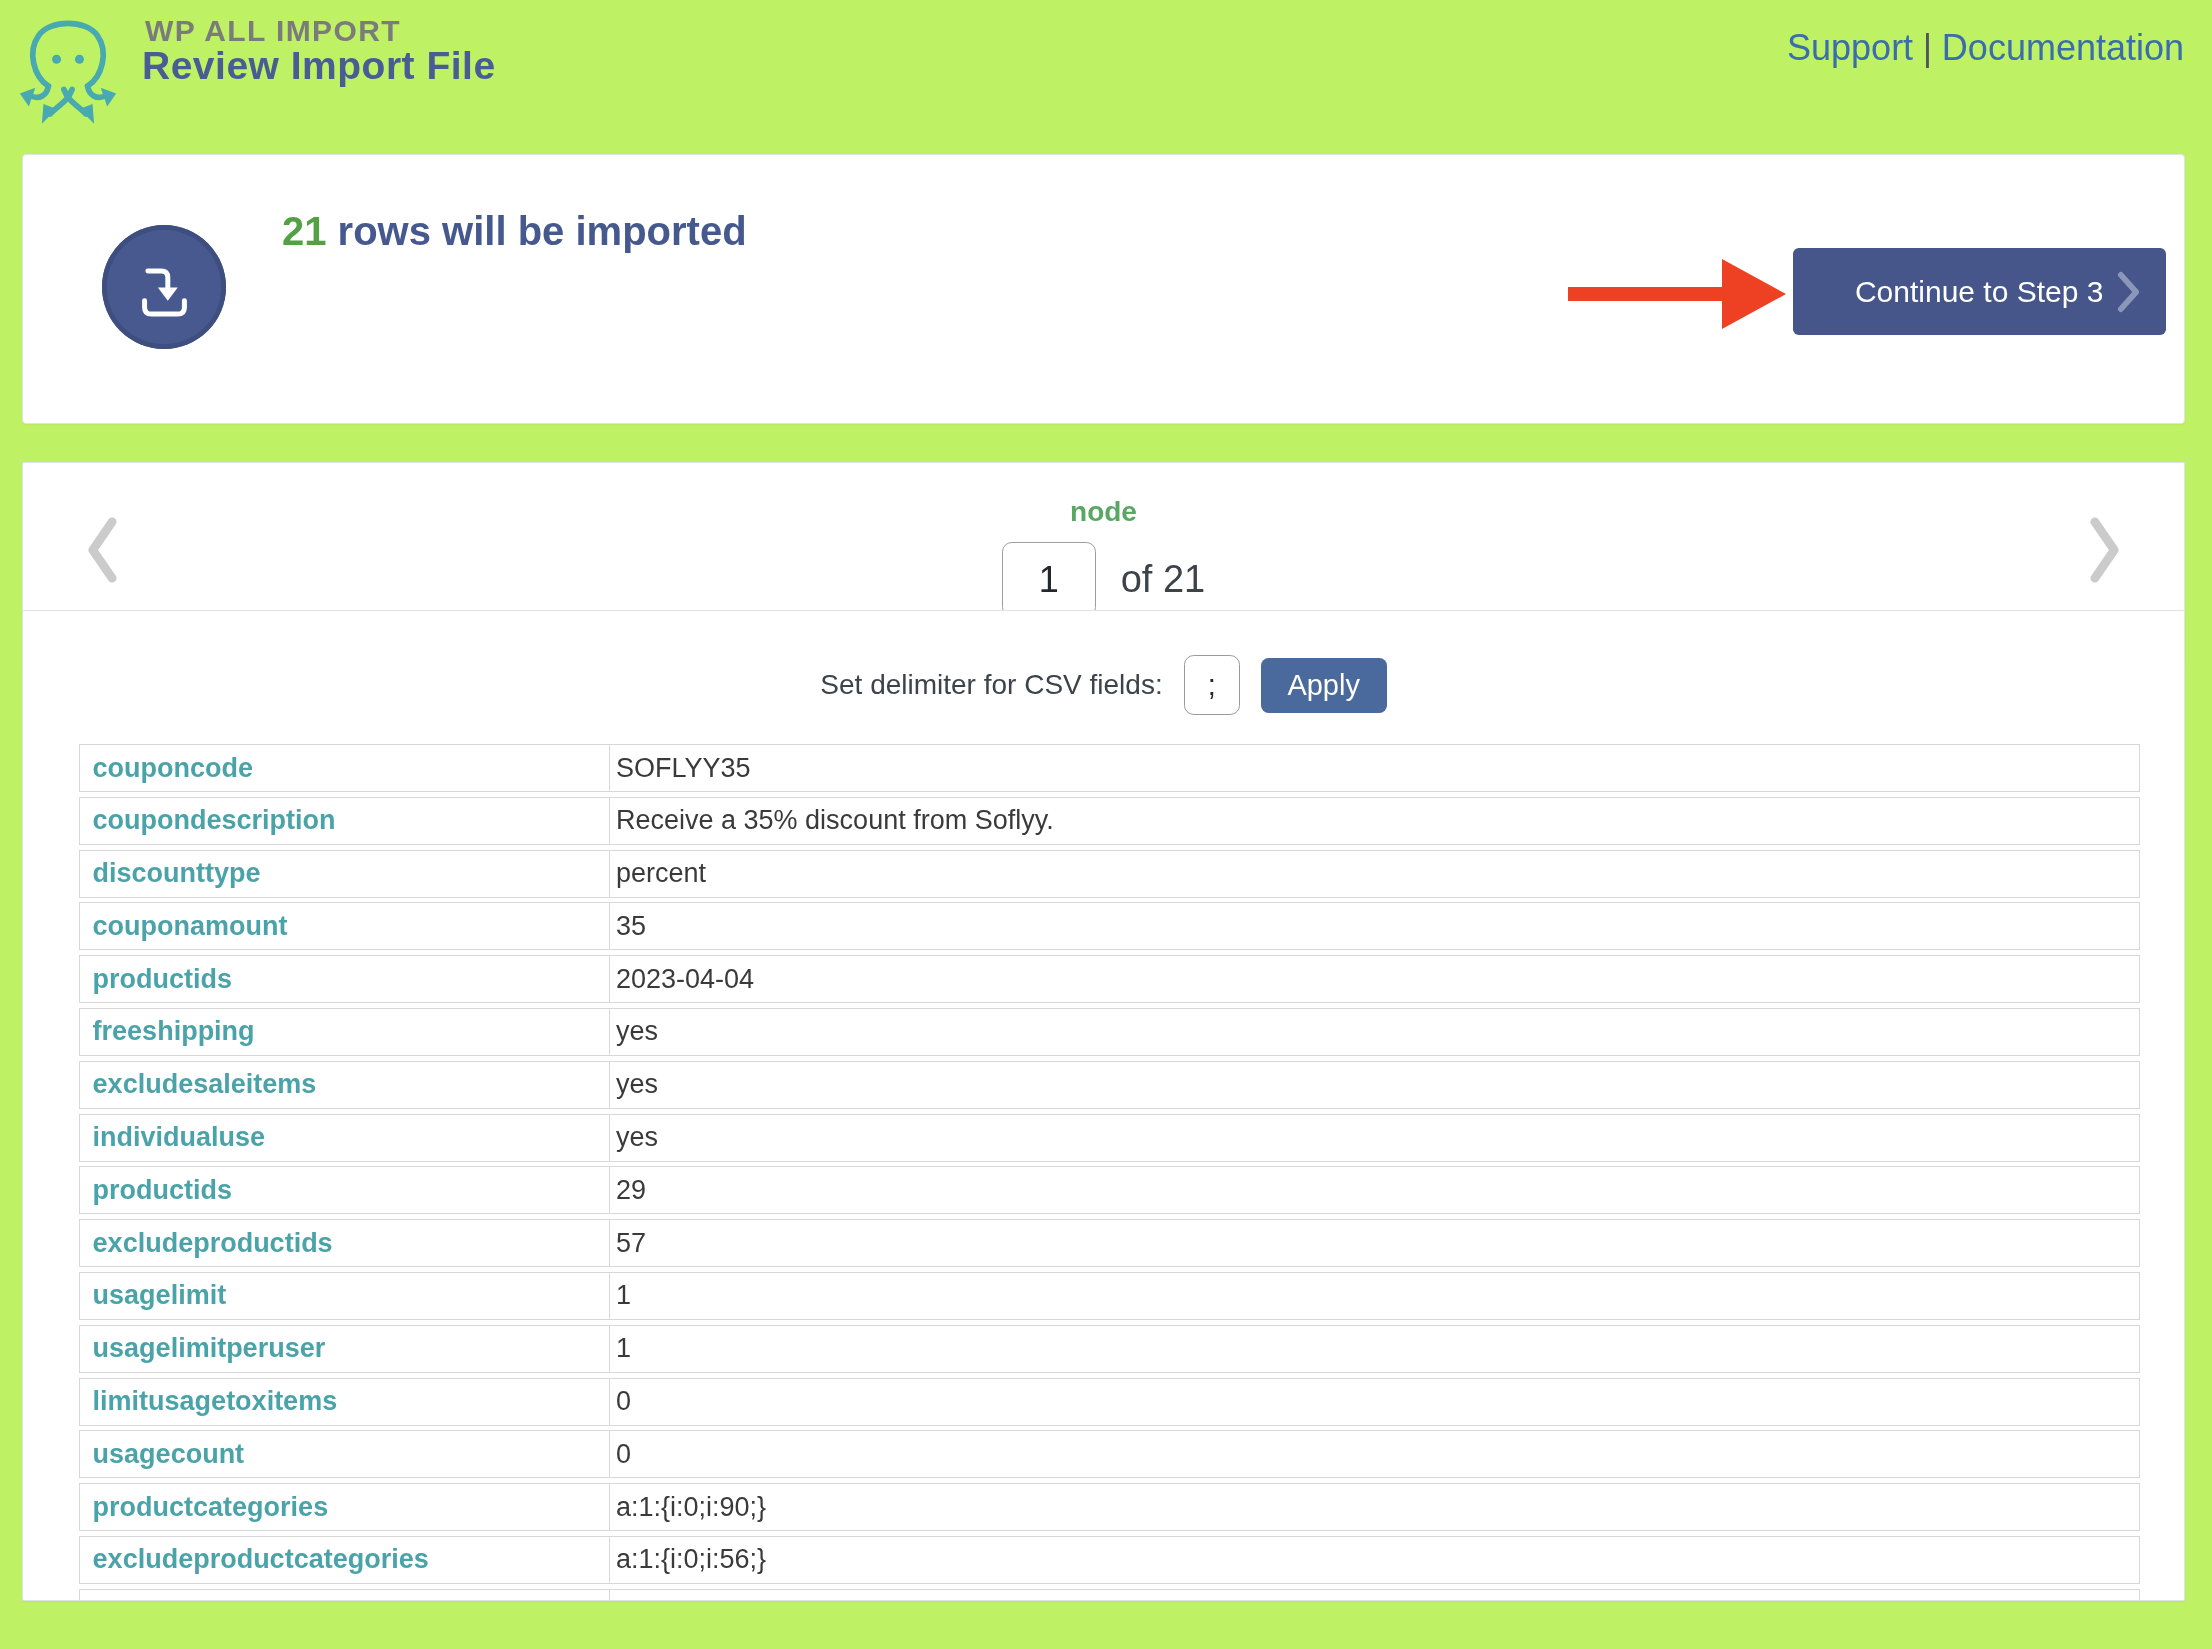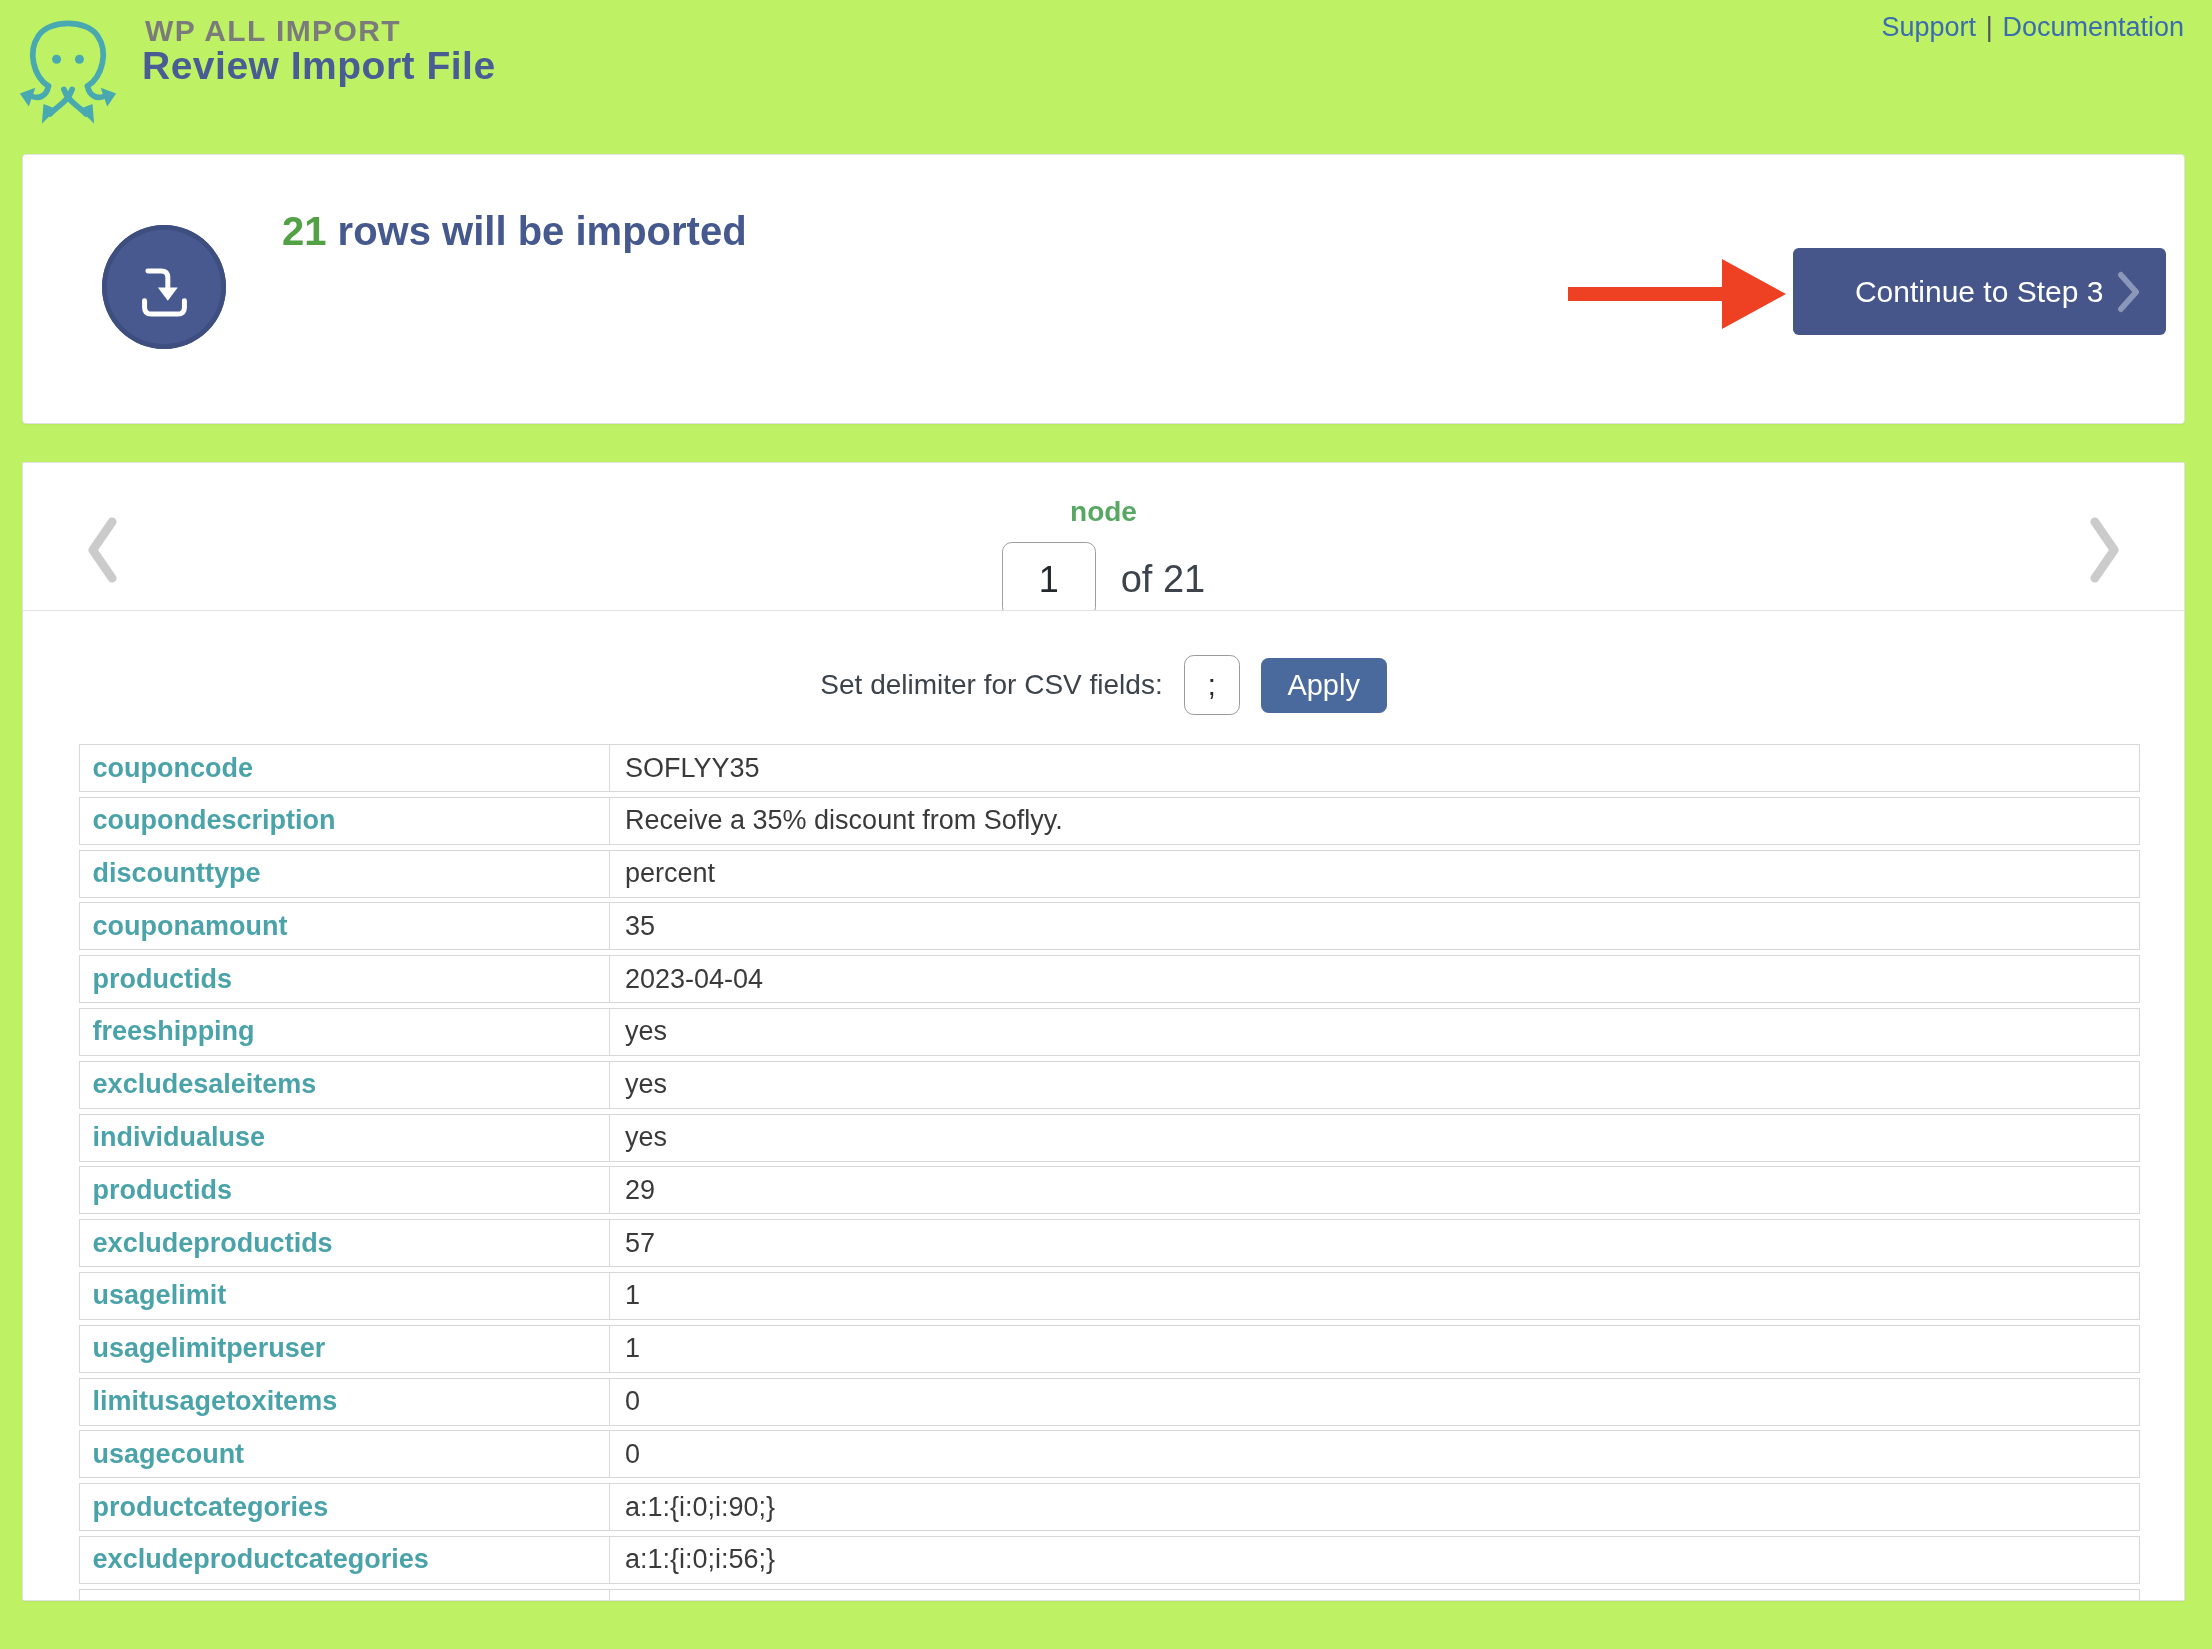--- a/index.html
+++ b/index.html
@@ -10,21 +10,21 @@
     background:#bef264;
     font-family:"Liberation Sans", sans-serif;
     overflow:hidden;
   }
 
   
   .header { position:absolute; top:0; left:0; right:0; height:153px; }
   .logo-octopus { position:absolute; left:19.3px; top:5.8px; width:98px; height:126px; }
   .brand { position:absolute; left:145px; top:13.5px; font-size:30px; color:#7b7b7b; letter-spacing:1.4px; font-weight:bold; }
   .page-title { position:absolute; left:142px; top:44px; font-size:39px; font-weight:bold; color:#4a5c94; letter-spacing:0.5px; }
-  .header-links { position:absolute; top:12px; right:29px; font-size:27px; color:#50575e; }
+  .header-links { position:absolute; top:27px; right:29px; font-size:36px; color:#50575e; }
   .header-links a { color:#3a6cae; text-decoration:none; cursor:pointer; }
   .link-sep { margin:0 9.7px; color:#50575e; }
 
   
   .card {
     position:absolute; left:22px; width:2163px; background:#fff;
     border:1px solid #e2e2e2; box-shadow:0 1px 1.9px rgba(0,0,0,0.04);
   }
 
   
@@ -86,21 +86,21 @@
   .data-rows { margin:29px 44px 0 56px; }
   .data-row {
     display:grid; grid-template-columns:529px 1fr; align-items:stretch;
     height:48px; margin-bottom:4.8px; border:1px solid #d8d8d8; background:#fff;
   }
   .cell-key {
     display:flex; align-items:center; padding-left:12.6px;
     color:#4aa3a9; font-weight:bold; font-size:27px; cursor:pointer;
   }
   .cell-value {
-    display:flex; align-items:center; padding-left:15px;
+    display:flex; align-items:center; padding-left:6px;
     border-left:1px solid #d8d8d8; font-size:27px; color:#3a3a3a;
   }
   .data-row.partial { height:58px; margin-bottom:0; }
 </style>
 </head>
 <body>
 
 <div class="page">
 
   <div class="header">

